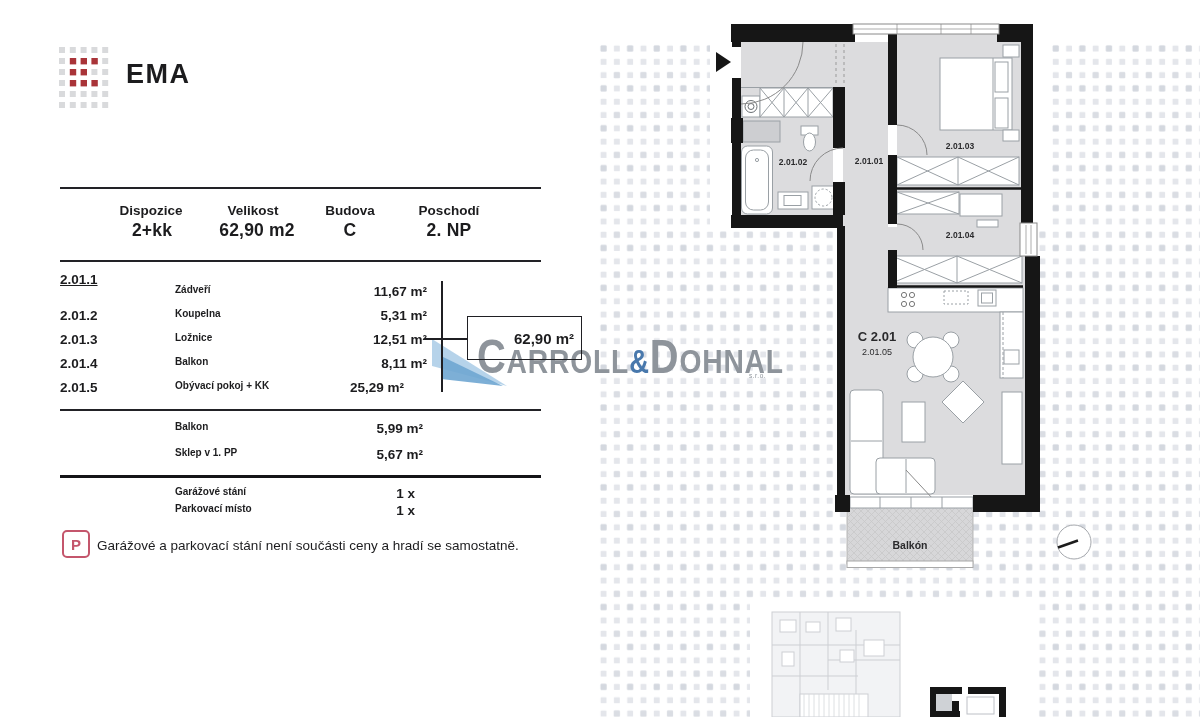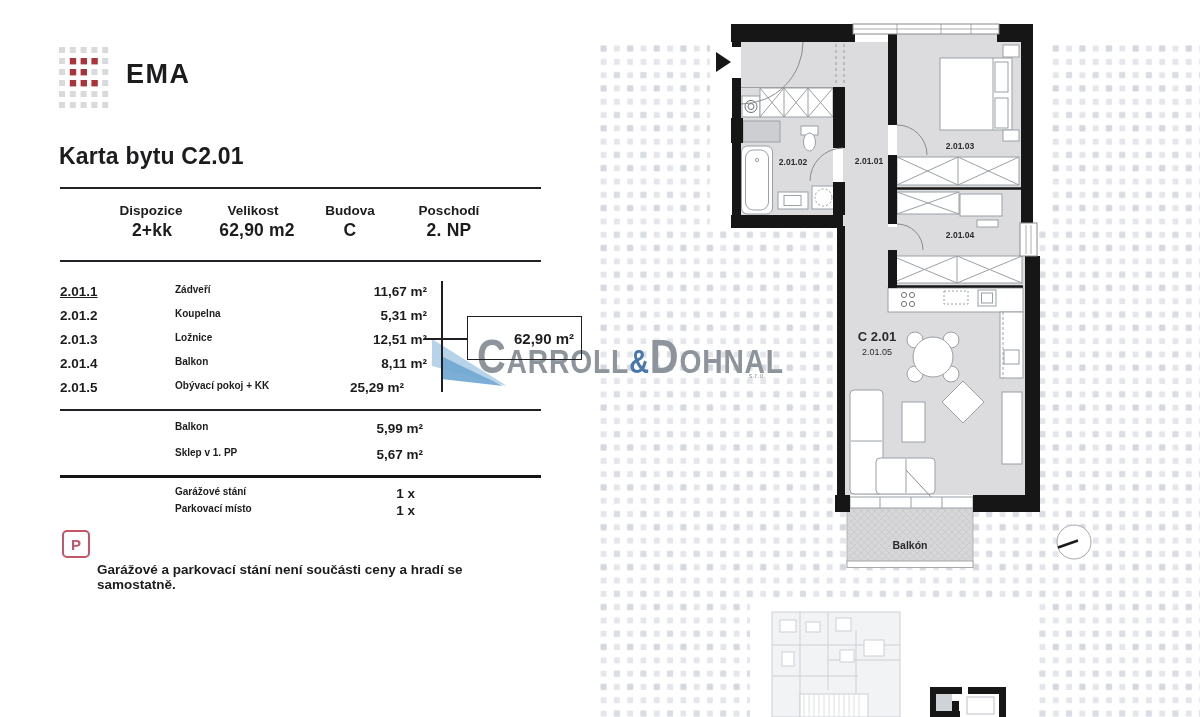--- a/index.html
+++ b/index.html
@@ -21,21 +21,21 @@
   .callout-line{position:absolute;background:#1f1f23;z-index:30;}
   .watermark{position:absolute;left:427px;top:333px;width:360px;height:56px;z-index:20;pointer-events:none;}
   .wm-text{position:absolute;left:50px;top:0px;display:flex;align-items:baseline;color:#8e949b;
            transform:scaleX(.83);transform-origin:left;white-space:nowrap;line-height:1;}
   .wm-big{font-size:48px;font-weight:600;letter-spacing:1px;}
   .wm-small{font-size:34px;font-weight:600;letter-spacing:1px;}
   .wm-amp{font-size:33px;font-weight:700;color:#4878ac;letter-spacing:1px;}
   .wm-suffix{position:absolute;left:749px;top:372px;font-size:6.5px;color:#8e949b;letter-spacing:.5px;z-index:20;}
   .note-icon{position:absolute;left:62px;top:530px;width:24px;height:24px;border:2px solid #c4566c;border-radius:5px;
              color:#c4566c;font-size:15px;font-weight:800;display:flex;align-items:center;justify-content:center;}
-  .note-text{position:absolute;left:97px;top:562px;width:445px;font-size:13.5px;font-weight:700;}
+  .note-text{position:absolute;left:97px;top:538px;width:445px;font-size:13.5px;font-weight:400;}
   svg text{font-family:"Liberation Sans", sans-serif;}
 </style>
 </head>
 <body>
 
 <div class="screen">
 
   <svg class="abs" style="left:545px;top:0;z-index:1;" width="655" height="717" viewBox="545 0 655 717">
     <defs>
       <pattern id="dotsA" x="597" y="42" width="13.3" height="13.3" patternUnits="userSpaceOnUse">
@@ -319,35 +319,34 @@
         <rect x="32.4" y="11" width="6.4" height="6.4"></rect>
       <rect x="10.8" y="22" width="6.4" height="6.4"></rect>
         <rect x="21.6" y="22" width="6.4" height="6.4"></rect>
       <rect x="10.8" y="33" width="6.4" height="6.4"></rect>
         <rect x="21.6" y="33" width="6.4" height="6.4"></rect>
         <rect x="32.4" y="33" width="6.4" height="6.4"></rect>
     </g>
   </svg>
   <div class="brand-text" style="z-index:4;">EMA</div>
 
-  <div class="title" style="z-index:4;">Karta bytu C2.01</div>
 
   <div class="hline" style="left:60px;top:187px;width:481px;height:1.5px;"></div>
   <div class="hdr-label" style="left:151px;top:203px;">Dispozice</div>
   <div class="hdr-label" style="left:253px;top:203px;">Velikost</div>
   <div class="hdr-label" style="left:350px;top:203px;">Budova</div>
   <div class="hdr-label" style="left:449px;top:203px;">Poschodí</div>
   <div class="hdr-value" style="left:152px;top:220px;">2+kk</div>
   <div class="hdr-value" style="left:257px;top:220px;">62,90 m2</div>
   <div class="hdr-value" style="left:350px;top:220px;">C</div>
   <div class="hdr-value" style="left:449px;top:220px;">2. NP</div>
   <div class="hline" style="left:60px;top:260px;width:481px;height:2px;"></div>
 
   <div>
-    <span class="row-code" style="top:284px;text-decoration:underline;">2.01.1</span>
+    <span class="row-code" style="top:272px;text-decoration:underline;">2.01.1</span>
     <span class="row-name" style="top:284px;">Zádveří</span>
     <span class="row-area" style="top:284px;">11,67 m²</span>
   </div>
   <div>
     <span class="row-code" style="top:308px;">2.01.2</span>
     <span class="row-name" style="top:308px;">Koupelna</span>
     <span class="row-area" style="top:308px;">5,31 m²</span>
   </div>
   <div>
     <span class="row-code" style="top:332px;">2.01.3</span>

